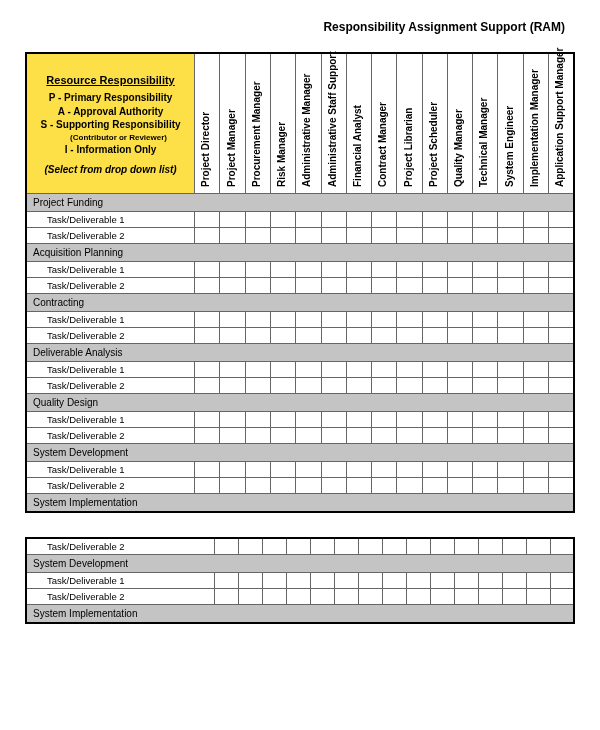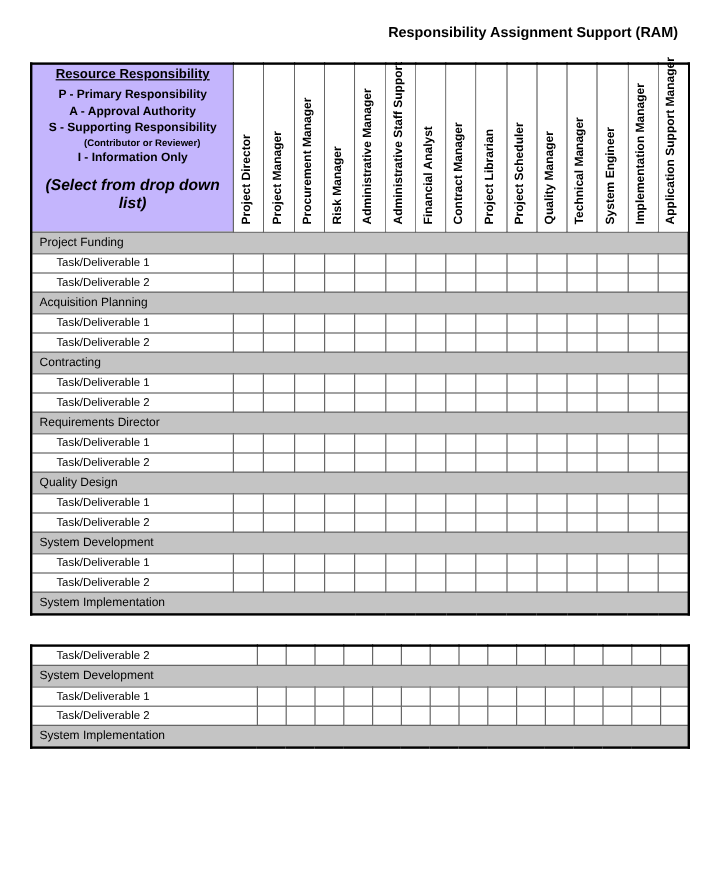--- a/index.html
+++ b/index.html
@@ -23,34 +23,34 @@
     border-collapse: collapse;
     width: 100%;
   }
   th, td {
     border: 1px solid #666;
     padding: 0;
   }
   .legend-cell {
     width: 160px;
     vertical-align: top;
-    padding: 2px 8px 12px 8px;
+    padding: 20px 8px 12px 8px;
     font-size: 10px;
-    background: #c4b5fd;
+    background: #fde047;
   }
   .legend-title {
     font-weight: bold;
     text-decoration: underline;
     font-size: 11px;
     display: block;
     margin-bottom: 6px;
   }
   .legend-lines div { margin-bottom: 1px; line-height: 1.25; }
   .contrib { font-size: 8px; padding-left: 16px; }
-  .select-hint { font-style: italic; font-size: 13px; margin-top: 8px; }
+  .select-hint { font-style: italic; font-size: 10px; margin-top: 8px; }
   .role-head {
     width: 24px;
     height: 140px;
     position: relative;
     background: #fff;
   }
   .role-head span {
     position: absolute;
     bottom: 6px;
     left: 50%;
@@ -257,21 +257,21 @@
         <td class="cell"></td>
         <td class="cell"></td>
         <td class="cell"></td>
         <td class="cell"></td>
         <td class="cell"></td>
         <td class="cell"></td>
         <td class="cell"></td>
         <td class="cell"></td>
       </tr>
       <tr class="section-row">
-        <td colspan="16">Requirements Director</td>
+        <td colspan="16">Deliverable Analysis</td>
       </tr>
       <tr class="task-row">
         <td class="task-name">Task/Deliverable 1</td>
         <td class="cell"></td>
         <td class="cell"></td>
         <td class="cell"></td>
         <td class="cell"></td>
         <td class="cell"></td>
         <td class="cell"></td>
         <td class="cell"></td>

